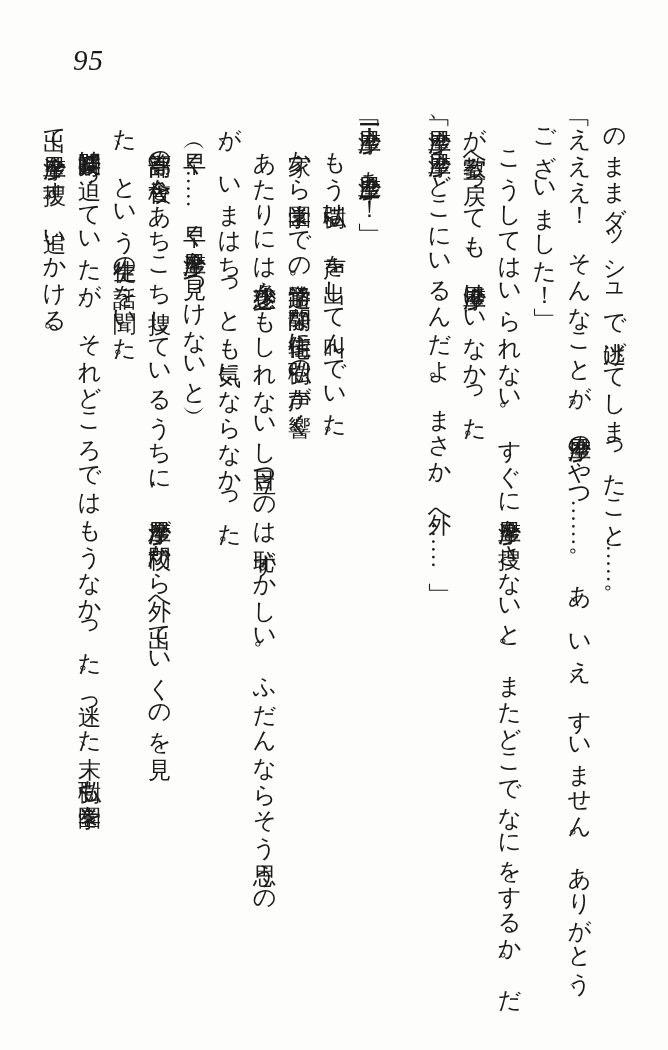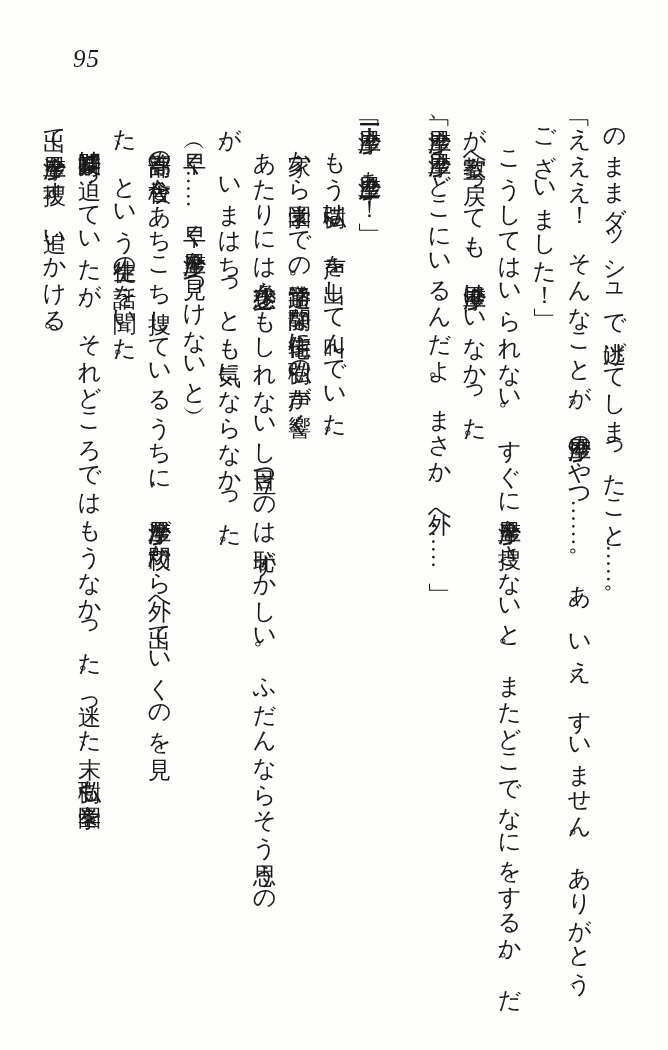--- a/index.html
+++ b/index.html
@@ -12,21 +12,21 @@
     width: 668px;
     height: 1050px;
     background: var(--paper, #fdfdfc);
     overflow: hidden;
     font-family: "Liberation Serif", "DejaVu Serif", serif;
   }
   .page-number {
     position: absolute;
     left: 73px;
     top: 46px;
-    font-size: 25px;
+    font-size: 29px;
     font-style: italic;
     color: var(--ink, #1a1a1a);
     letter-spacing: 1px;
     line-height: 1;
   }
   .text-block {
     position: absolute;
     top: 112px;
     right: 36px;
     height: 910px;

